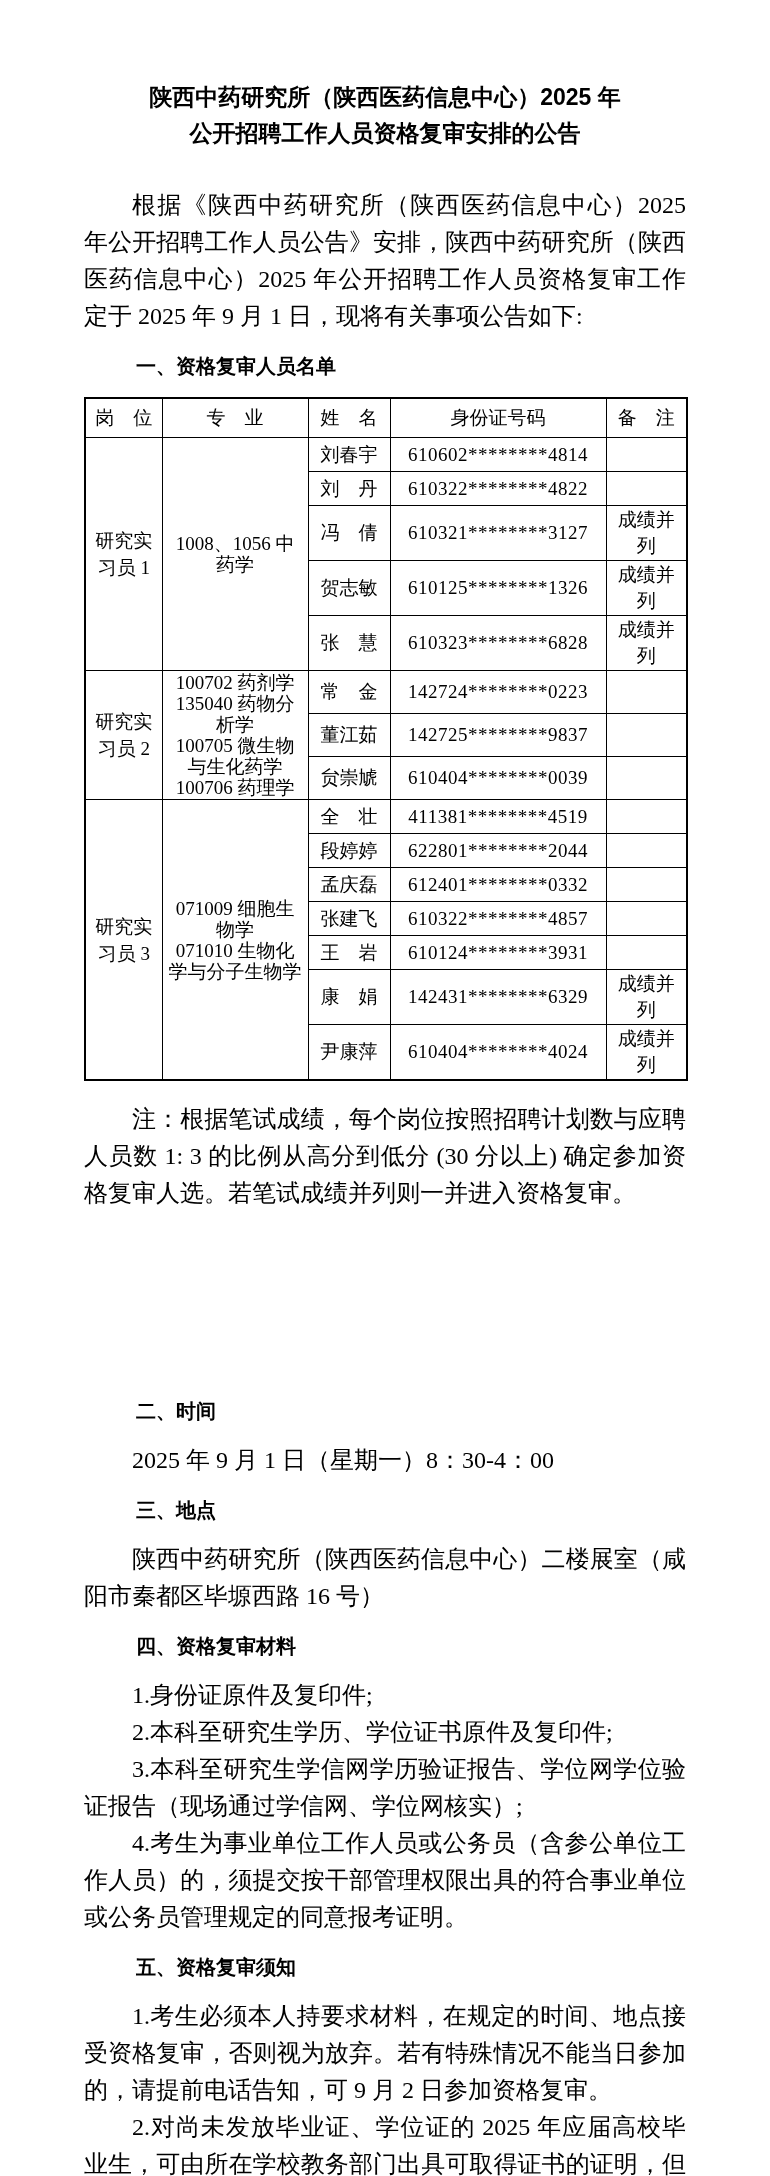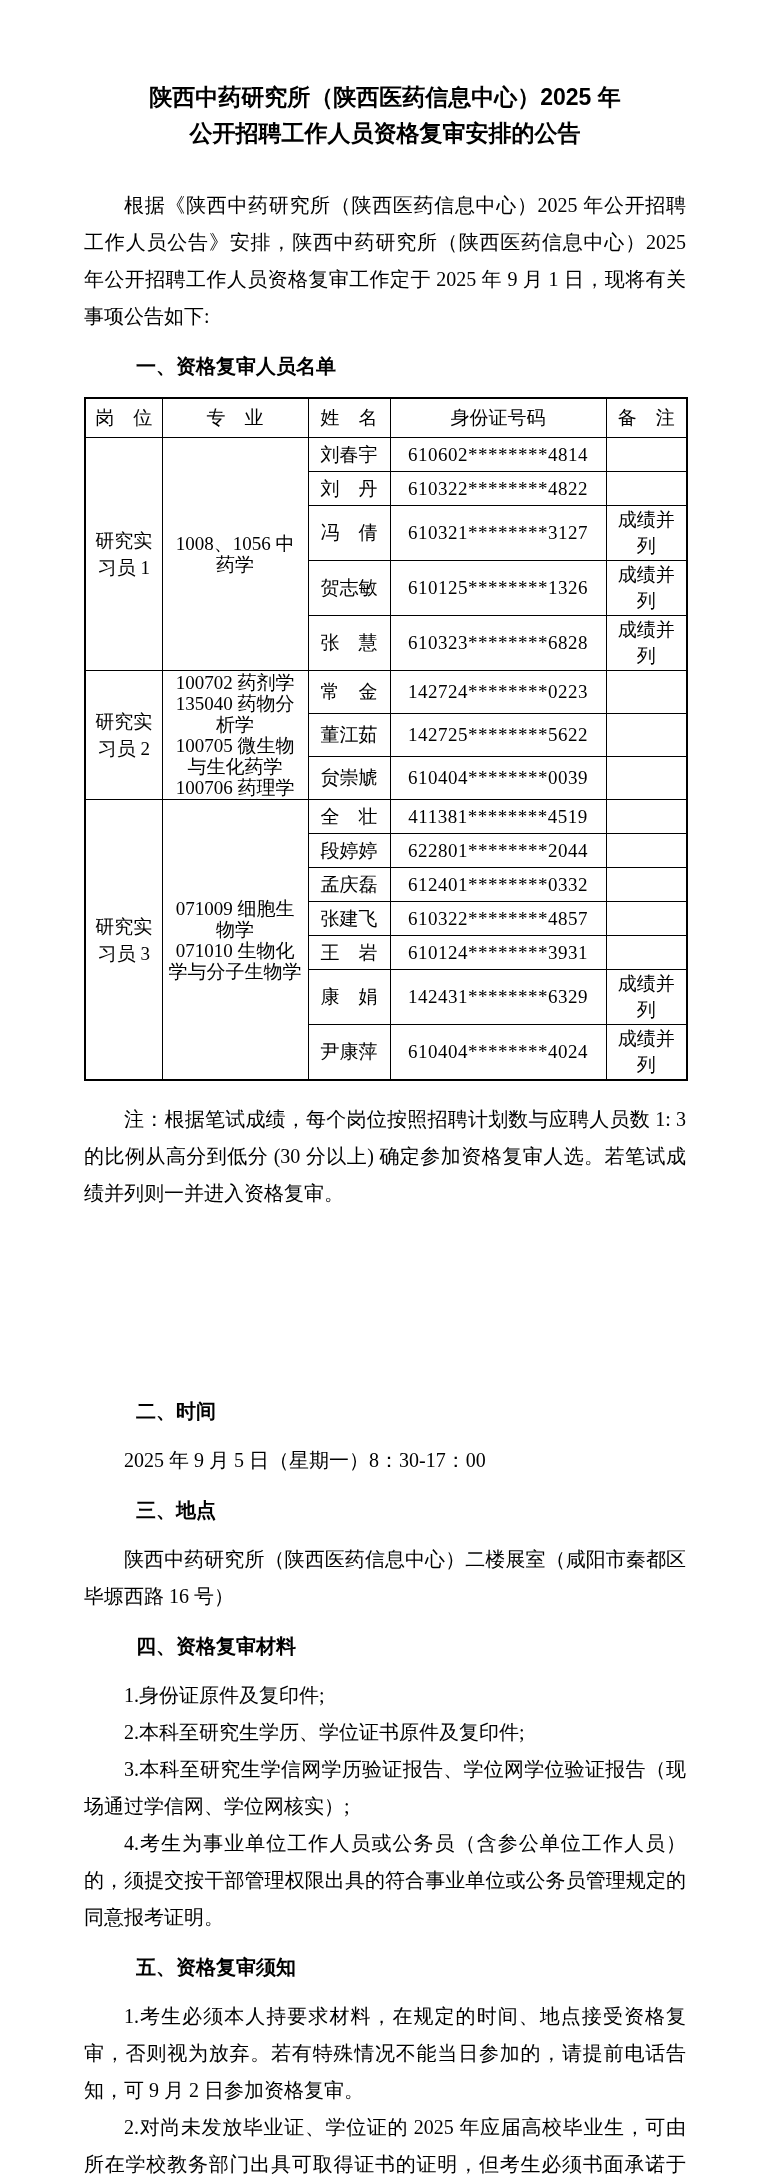--- a/index.html
+++ b/index.html
@@ -8,21 +8,21 @@
     font-family:"Liberation Serif","DejaVu Serif",serif;
     color:#000;
   }
   .page{padding:79px 84px 0 84px;}
   .doc-title{
     font-family:"Liberation Sans","DejaVu Sans",sans-serif;
     font-weight:700;font-size:23px;line-height:36px;
     text-align:center;margin:0 0 36px 0;
   }
   p.body-par{
-    font-size:20px;line-height:37px;margin:0;
+    font-size:24px;line-height:37px;margin:0;
     text-indent:2em;text-align:justify;
   }
   .sec-heading{
     font-family:"Liberation Sans","DejaVu Sans",sans-serif;
     font-weight:700;font-size:20px;line-height:38px;
     margin:12px;text-indent:2em;
   }
   table.roster{
     width:100%;border-collapse:collapse;margin:5px 0 20px 0;
     border:2px solid #000;table-layout:fixed;
@@ -111,21 +111,21 @@
         <td class="major" rowspan="3">100702 药剂学
 135040 药物分析学
 100705 微生物与生化药学
 100706 药理学</td>
         <td>常　金</td>
         <td class="idnum">142724********0223</td>
         <td></td>
       </tr>
       <tr class="r2">
         <td>董江茹</td>
-        <td class="idnum">142725********5622</td>
+        <td class="idnum">142725********9837</td>
         <td></td>
       </tr>
       <tr class="r2">
         <td>贠崇虓</td>
         <td class="idnum">610404********0039</td>
         <td></td>
       </tr>
 
       <tr class="r">
         <td class="post" rowspan="7">研究实习员 3</td>
@@ -166,21 +166,21 @@
         <td>成绩并列</td>
       </tr>
     </tbody>
   </table>
 
   <p class="body-par">注：根据笔试成绩，每个岗位按照招聘计划数与应聘人员数 1: 3 的比例从高分到低分 (30 分以上) 确定参加资格复审人选。若笔试成绩并列则一并进入资格复审。</p>
 
   <div class="big-gap"></div>
 
   <h2 class="sec-heading">二、时间</h2>
-  <p class="body-par">2025 年 9 月 5 日（星期一）8：30-17：00</p>
+  <p class="body-par">2025 年 9 月 1 日（星期一）8：30-4：00</p>
 
   <h2 class="sec-heading">三、地点</h2>
   <p class="body-par">陕西中药研究所（陕西医药信息中心）二楼展室（咸阳市秦都区毕塬西路 16 号）</p>
 
   <h2 class="sec-heading">四、资格复审材料</h2>
   <p class="body-par">1.身份证原件及复印件;</p>
   <p class="body-par">2.本科至研究生学历、学位证书原件及复印件;</p>
   <p class="body-par">3.本科至研究生学信网学历验证报告、学位网学位验证报告（现场通过学信网、学位网核实）;</p>
   <p class="body-par">4.考生为事业单位工作人员或公务员（含参公单位工作人员）的，须提交按干部管理权限出具的符合事业单位或公务员管理规定的同意报考证明。</p>
 

